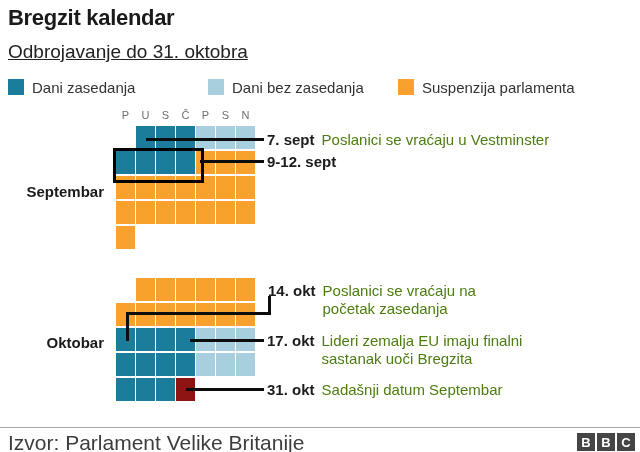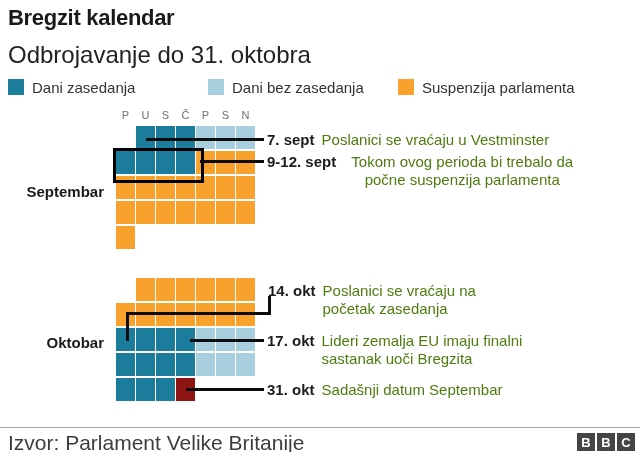--- a/index.html
+++ b/index.html
@@ -4,21 +4,21 @@
 <style>
   html,body{margin:0;padding:0;}
   body{
     width:640px;height:452px;position:relative;background:#ffffff;
     font-family:"Liberation Sans","DejaVu Sans",sans-serif;
     color:var(--text,#1c1c1c);
     overflow:hidden;
   }
   .abs{position:absolute;}
   .title{left:8px;top:5px;font-size:22px;font-weight:700;color:#1a1a1a;letter-spacing:-0.3px;white-space:nowrap;text-align:right;}
-  .subtitle{left:8px;top:41px;font-size:24px;color:#222;white-space:nowrap;}
+  .subtitle{left:8px;top:41px;font-size:19px;color:#222;white-space:nowrap;text-decoration:underline;}
 
   .legend-item{top:78px;display:flex;align-items:center;height:18px;}
   .legend-item .sw{width:16px;height:16px;margin-right:8px;flex:0 0 auto;}
   .legend-item .lb{font-size:15px;color:#333;white-space:nowrap;}
 
   .day-headers{left:116px;top:109px;display:grid;grid-template-columns:repeat(7,19px);column-gap:1px;}
   .day-headers span{font-size:11px;color:var(--daytext,#6f6f6f);text-align:center;line-height:13px;}
 
   .cal-grid{display:grid;grid-template-columns:repeat(7,19px);column-gap:1px;grid-auto-rows:23px;row-gap:2px;}
   #sept-grid{left:116px;top:126px;}
@@ -165,21 +165,20 @@
 <div class="abs cline" style="left:126px;top:312px;width:3px;height:29px;"></div>
 <div class="abs cline" style="left:190px;top:339px;width:74px;height:3px;"></div>
 <div class="abs cline" style="left:186px;top:388px;width:78px;height:3px;"></div>
 
 <div class="abs ann" style="left:267px;top:131px;">
   <b>7. sept</b>
   <span class="txt nowrap">Poslanici se vraćaju u Vestminster</span>
 </div>
 <div class="abs ann" id="ann-912" style="left:267px;top:153px;">
   <b>9-12. sept</b>
-  <span class="txt">Tokom ovog perioda bi trebalo da počne suspenzija parlamenta</span>
 </div>
 <div class="abs ann" id="ann-14" style="left:268px;top:282px;justify-content:flex-end;">
   <b>14. okt</b>
   <span class="txt">Poslanici se vraćaju na početak zasedanja</span>
 </div>
 <div class="abs ann" id="ann-17" style="left:267px;top:332px;">
   <b>17. okt</b>
   <span class="txt">Lideri zemalja EU imaju finalni sastanak uoči Bregzita</span>
 </div>
 <div class="abs ann" style="left:267px;top:381px;">

